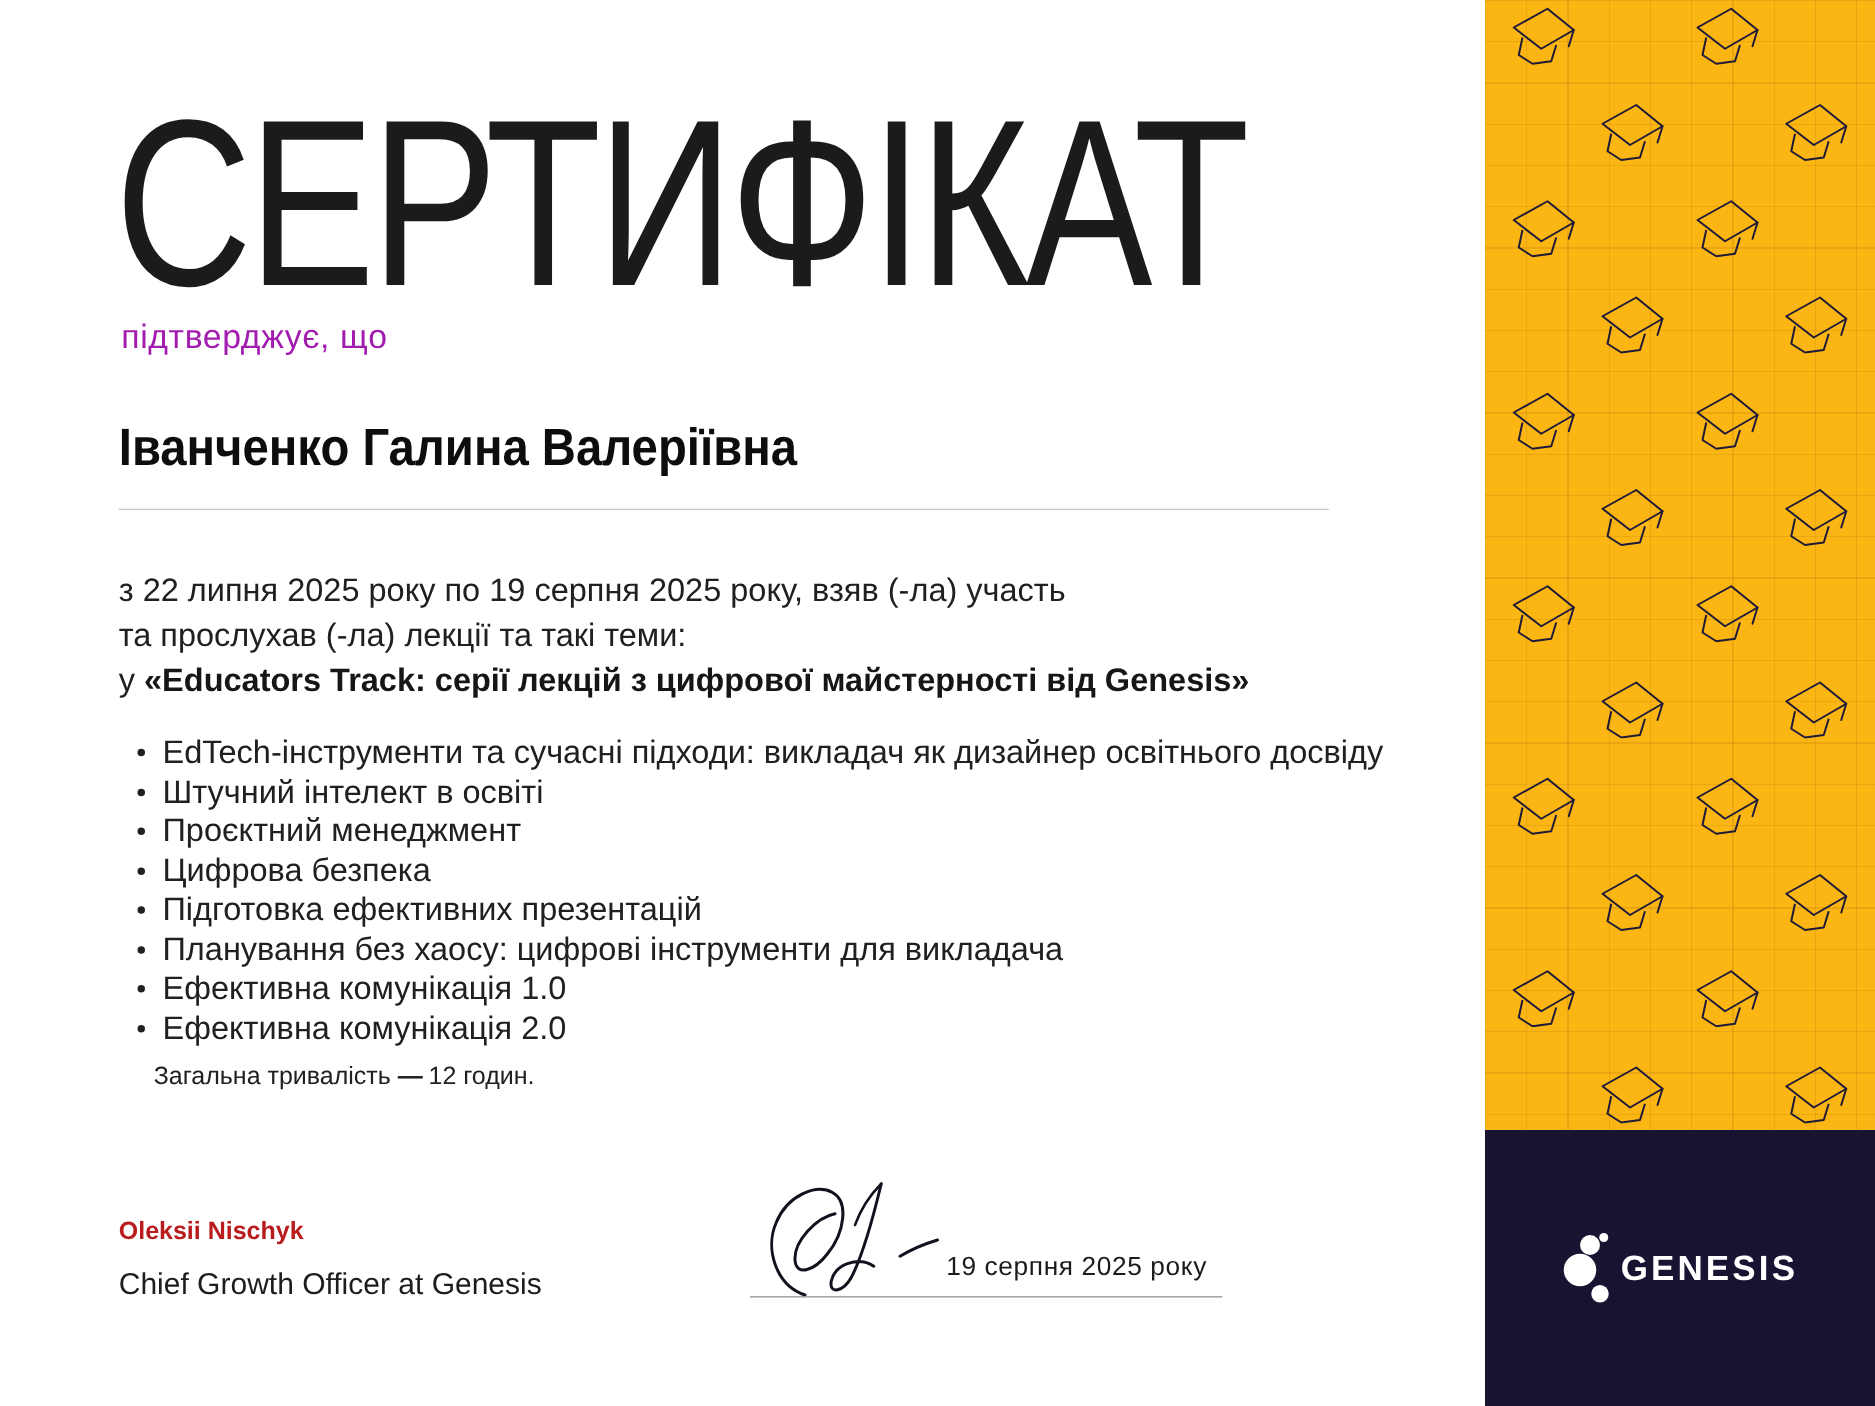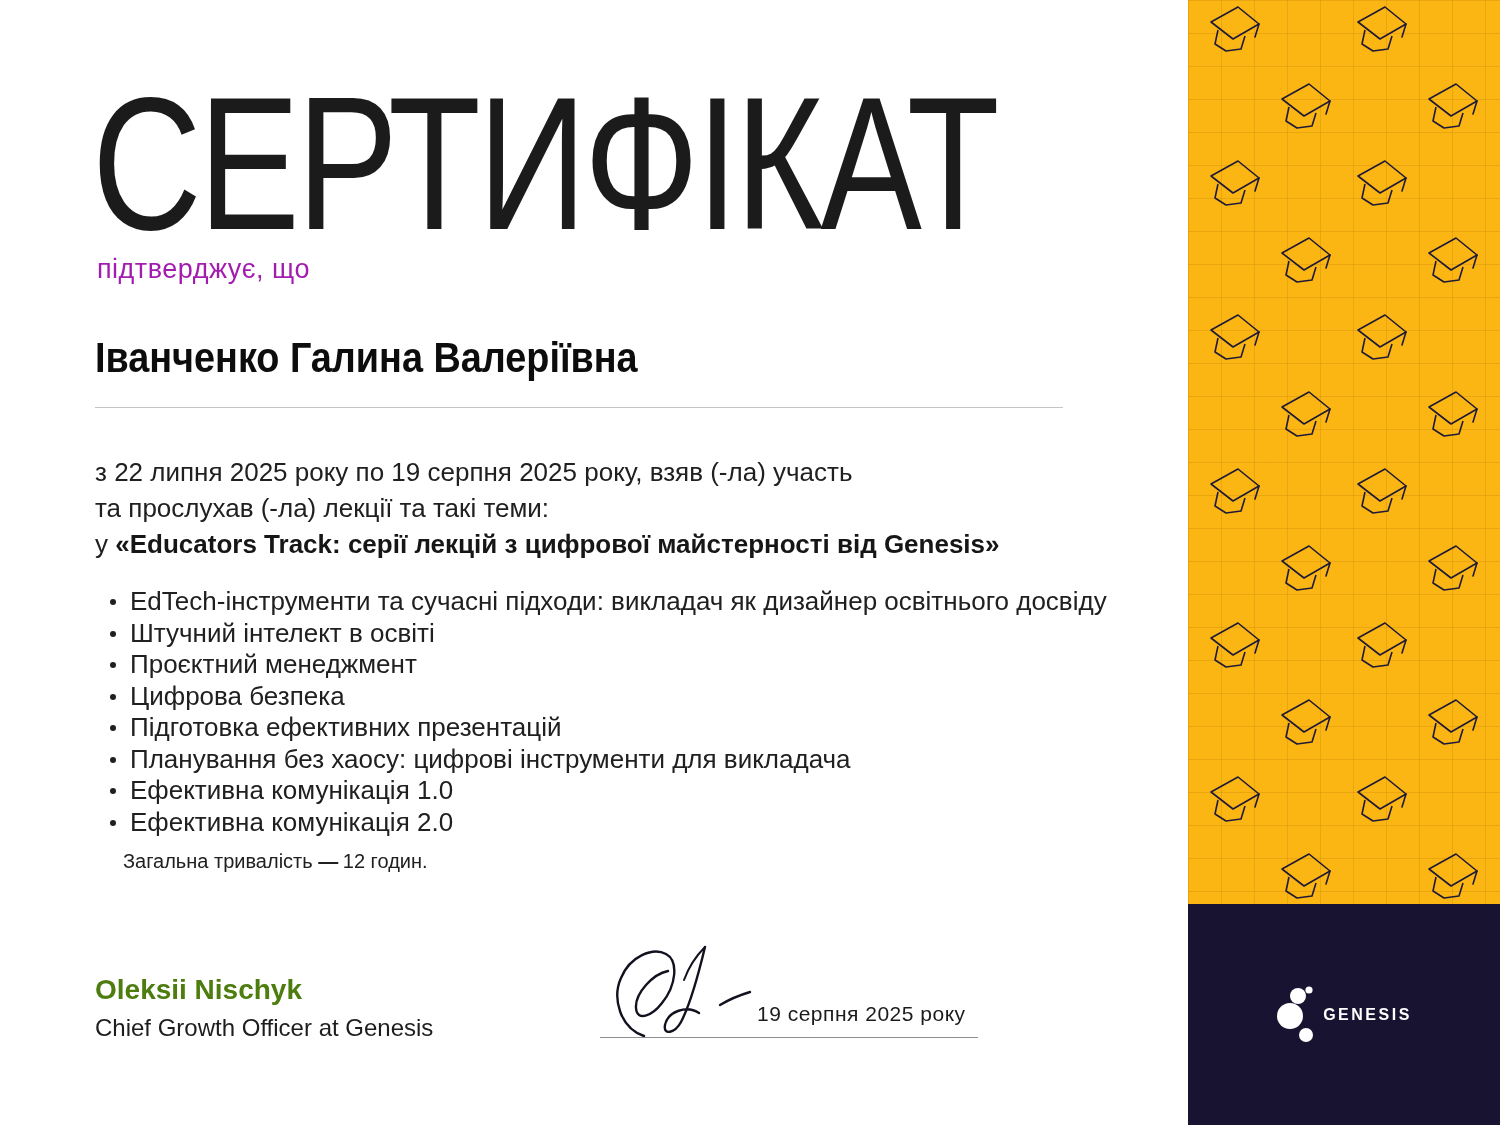--- a/index.html
+++ b/index.html
@@ -49,21 +49,21 @@
     width:6px; height:6px; border-radius:50%; background:#202020;
   }
   .duration {
     position:absolute; left:95px; top:850px;
     font-size:20px; color:#202020;margin-left:28px;
   }
   .duration .dash { font-weight:700; letter-spacing:-1px; }
 
   .signer-name {
     position:absolute; left:95px; top:974px;
-    font-size:28px; font-weight:700; color:#4d7c0f;
+    font-size:20px; font-weight:700; color:#b91c1c;
   }
   .signer-title {
     position:absolute; left:95px; top:1014px;
     font-size:24px; color:#1d1d1d;
   }
 
   .signature-svg { position:absolute; left:608px; top:942px; }
   .issue-date {
     position:absolute; left:757px; top:1002px;
     font-size:21px; color:#1b1b1b; letter-spacing:0.5px;
@@ -88,21 +88,21 @@
   .band-navy {
     position:absolute; left:0; top:904px; width:312px; height:221px;
     background:#181330;
     display:flex; align-items:center; justify-content:center;
   }
   .cap { position:absolute; width:56px; height:48px; }
   .cap svg { display:block; width:56px; height:48px; }
 
   .genesis-logo { display:flex; align-items:center; gap:7px; }
   .logo-text {
-    color:#ffffff; font-size:16px; font-weight:700; letter-spacing:2.5px;
+    color:#ffffff; font-size:28px; font-weight:700; letter-spacing:2.5px;
   }
 </style>
 </head>
 <body>
 
 <div class="page">
 
   <h1 class="title">СЕРТИФІКАТ</h1>
 
   <div class="confirm">підтверджує, що</div>

